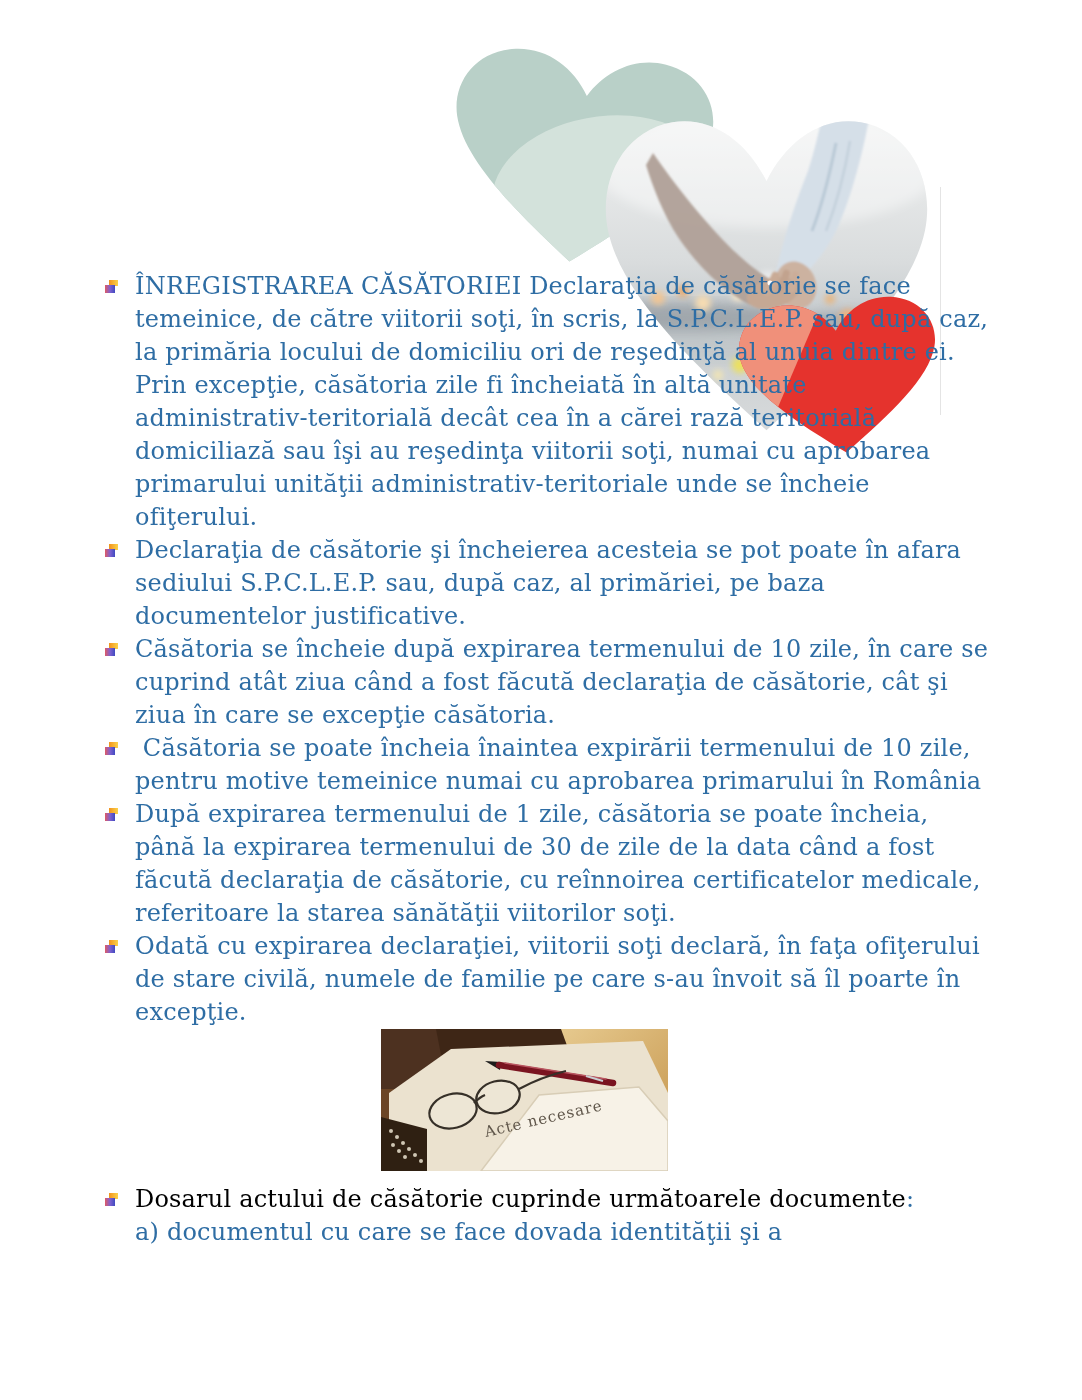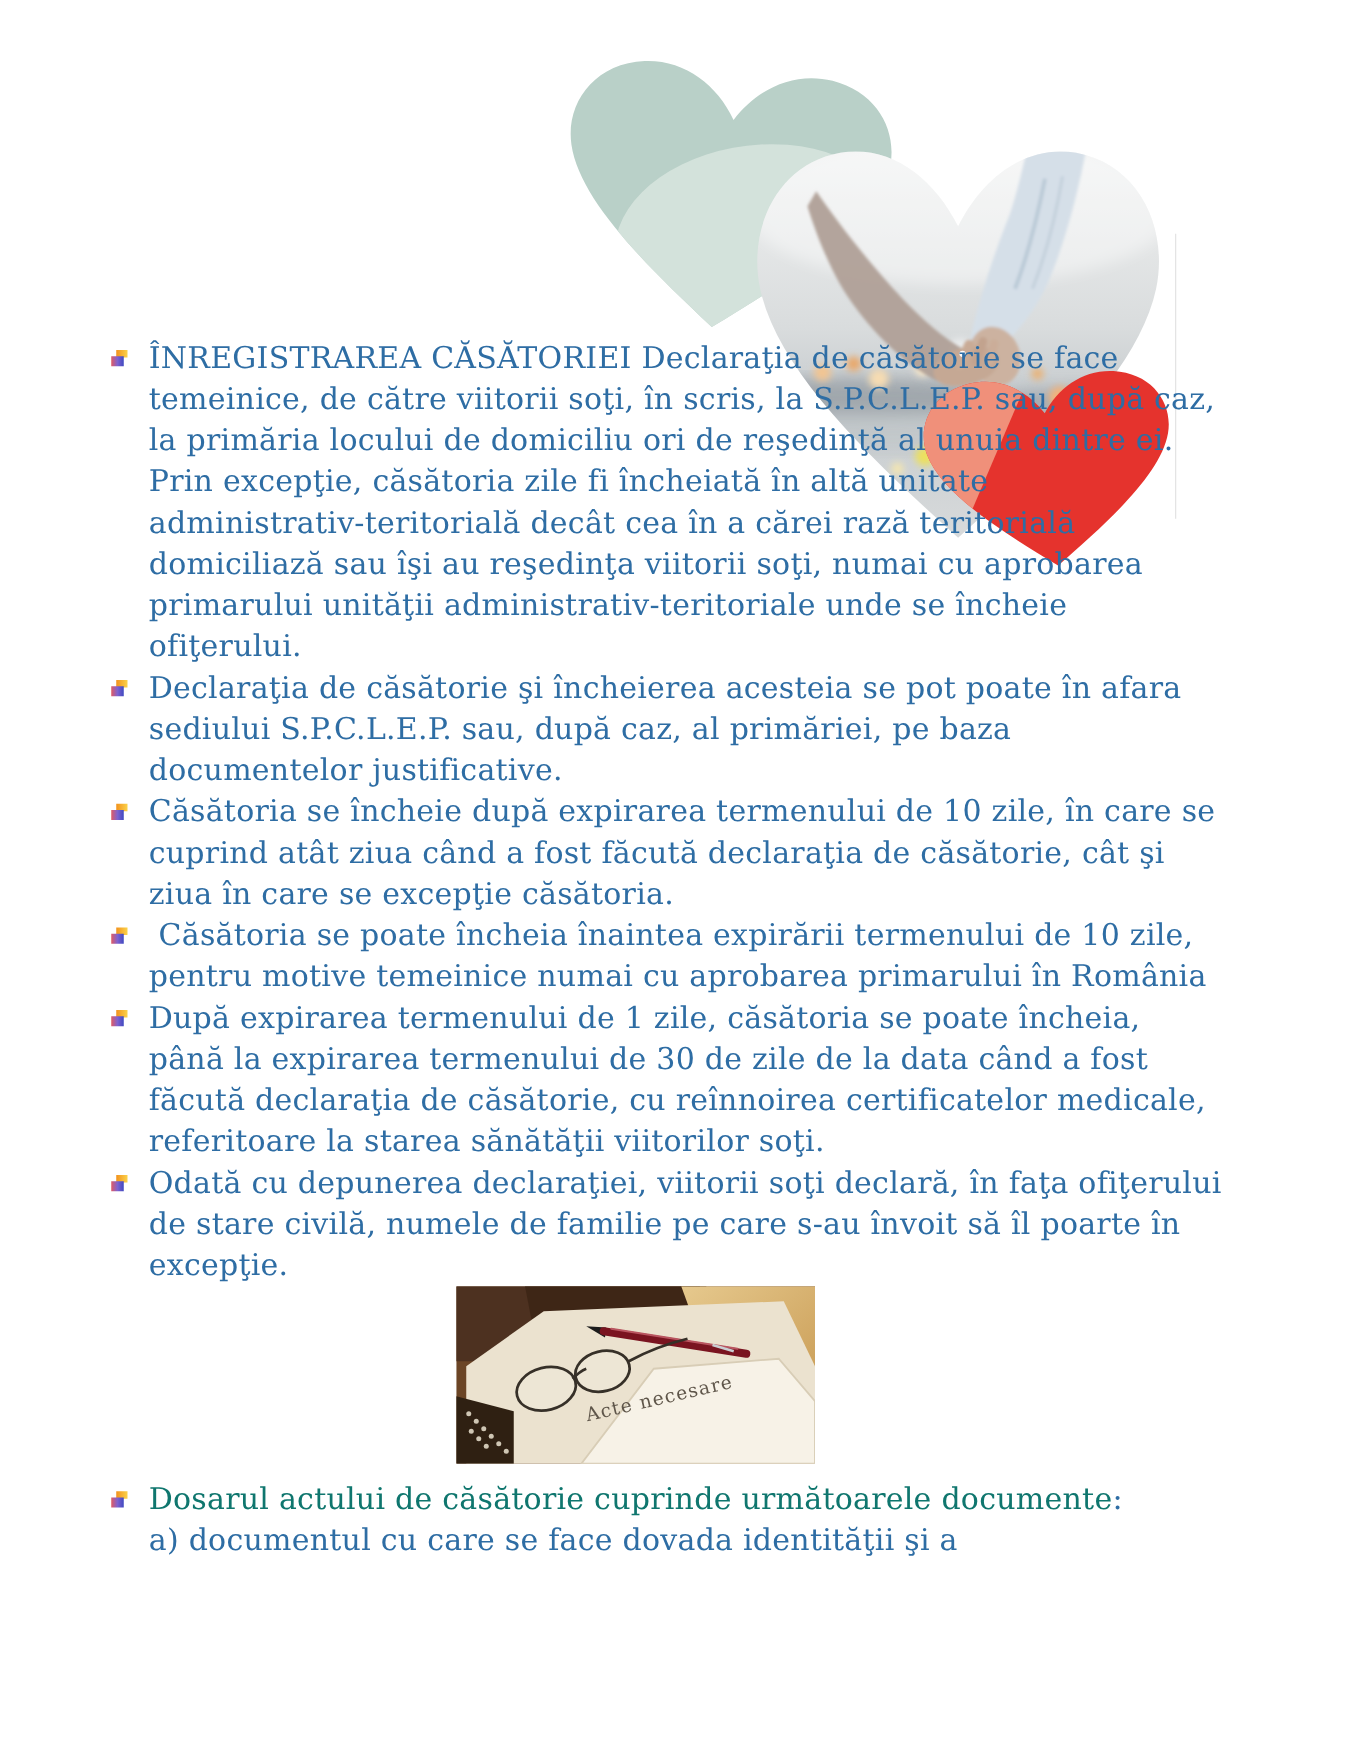--- a/index.html
+++ b/index.html
@@ -13,36 +13,36 @@
   .deco { position:absolute; }
   .photo-edge-line {
     position:absolute; left:940px; top:187px;
     width:1px; height:228px; background:#e4e4e4;
   }
   .teal-heart  { left:445px; top:50px;  width:270px; height:222px; transform:rotate(6deg); }
   .photo-heart { left:598px; top:113px; width:337px; height:332px; }
   .red-heart   { left:737px; top:297px; width:206px; height:163px; transform:rotate(-5deg); }
 
   .content {
-    position:absolute; left:87px; top:270px; width:935px;
+    position:absolute; left:103px; top:270px; width:935px;
     color:#2e6da4; font-size:24px;
   }
   .bullet-item { position:relative; padding-left:32px; }
   .line { line-height:33px; white-space:nowrap; letter-spacing:0.2px; }
   .b-ico { position:absolute; left:2px; top:10px; width:14px; height:14px; }
   .b-ico .t {
     position:absolute; left:4px; top:0; width:9px; height:6px;
     background:linear-gradient(90deg,#f2921d,#fbd24a);
   }
   .b-ico .b {
     position:absolute; left:0; top:5px; width:10px; height:8px;
     background:linear-gradient(90deg,#e05a64 0%,#7e62d0 50%,#4049c0 100%);
   }
   .photo-wrap { margin:0 0 12px 278px; width:287px; height:142px; }
-  .red { color:#0f766e; }
+  .red { color:#000000; }
 </style>
 </head>
 <body>
 
 <svg class="deco teal-heart" viewBox="0 0 100 90" preserveAspectRatio="none">
   <defs>
     <clipPath id="tealClip">
       <path d="M50,86 C27,67 7,49 3,32 C0,19 7,5 22,2.5 C33.5,0.7 44,7.5 50,18.5 C56,7.5 66.5,0.7 78,2.5 C93,5 100,19 97,32 C93,49 73,67 50,86 Z"></path>
     </clipPath>
   </defs>
@@ -185,21 +185,21 @@
     <div class="line">până la expirarea termenului de 30 de zile de la data când a fost</div>
     <div class="line">făcută declaraţia de căsătorie, cu reînnoirea certificatelor medicale,</div>
     <div class="line">referitoare la starea sănătăţii viitorilor soţi.</div>
   </div>
 
   <div class="bullet-item">
     <span class="b-ico">
         <span class="t"></span>
         <span class="b"></span>
       </span>
-    <div class="line">Odată cu depunerea declaraţiei, viitorii soţi declară, în faţa ofiţerului</div>
+    <div class="line">Odată cu expirarea declaraţiei, viitorii soţi declară, în faţa ofiţerului</div>
     <div class="line">de stare civilă, numele de familie pe care s-au învoit să îl poarte în</div>
     <div class="line">excepţie.</div>
   </div>
 
   <div class="photo-wrap">
     <svg width="287" height="142" viewBox="0 0 287 142">
       <defs>
         <linearGradient id="tanGrad" x1="0" y1="0" x2="1" y2="1">
           <stop offset="0%" stop-color="#e6c98e"></stop>
           <stop offset="100%" stop-color="#c89a52"></stop>

